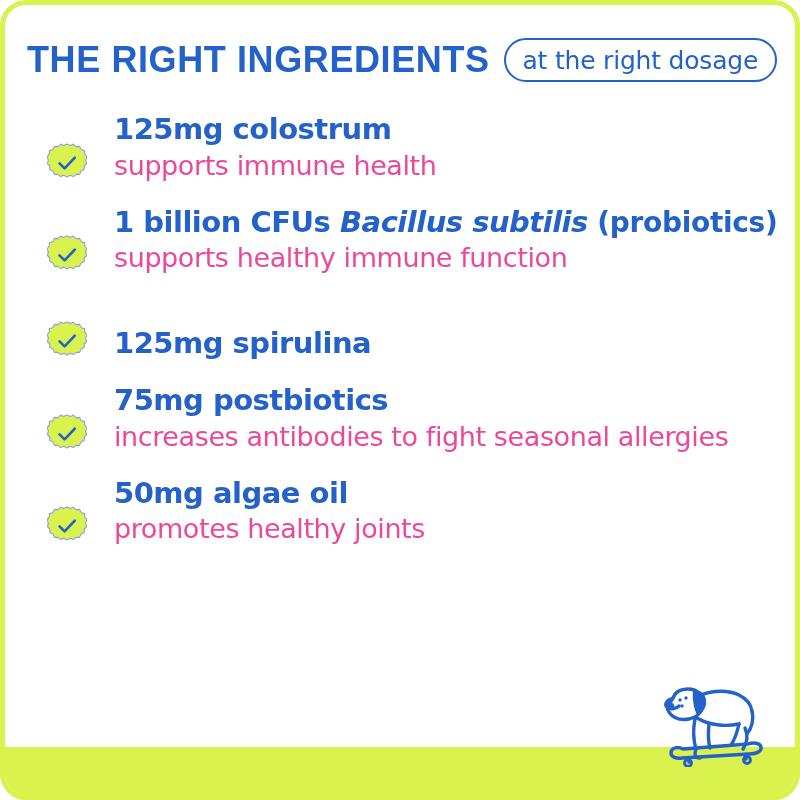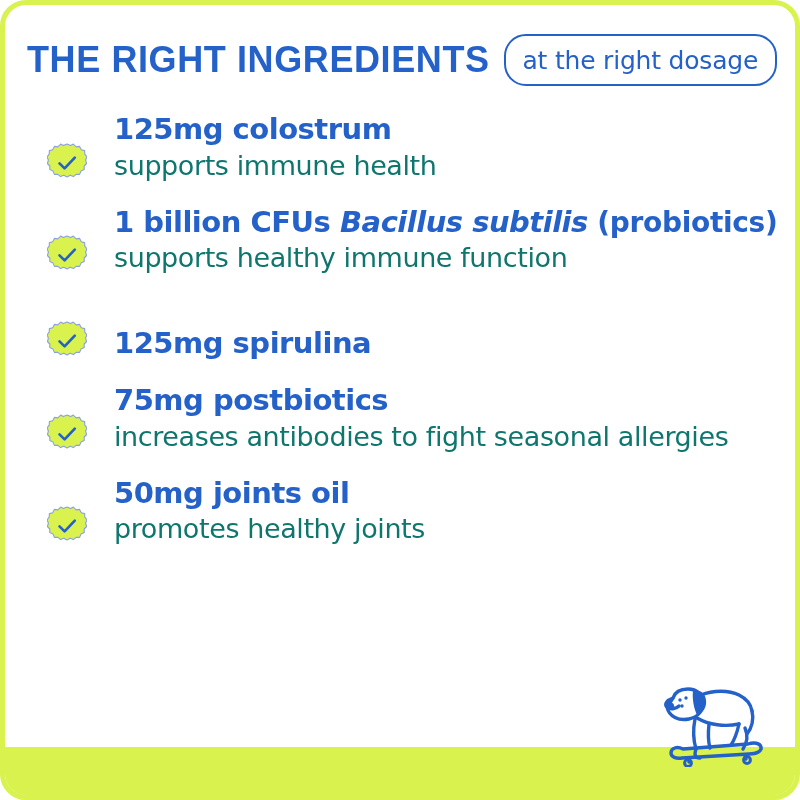--- a/index.html
+++ b/index.html
@@ -50,21 +50,21 @@
     font-family: "Liberation Sans", sans-serif;
     font-weight: bold;
     font-size: 36px;
     letter-spacing: 0.6px;
     color: #2461c8;
     white-space: nowrap;
     line-height: 1;
   }
   #header-pill {
     flex: 1 1 auto;
-    height: 52px;
+    height: 44px;
     border: 2px solid #2461c8;
     border-radius: 22px;
     display: flex;
     align-items: center;
     justify-content: center;
     box-sizing: border-box;
   }
   #header-pill-label {
     font-family: "DejaVu Sans", sans-serif;
     font-size: 25px;
@@ -116,21 +116,21 @@
     font-style: italic;
   }
   .row-title .paren {
     font-size: 28px;
     letter-spacing: -0.3px;
   }
   .row-sub {
     font-family: "DejaVu Sans", sans-serif;
     font-weight: normal;
     font-size: 27px;
-    color: #0f766e;
+    color: #ec4899;
     line-height: 1.26;
     letter-spacing: -0.4px;
     margin-top: 1px;
     max-width: 620px;
   }
 
   
   #dog {
     position: absolute;
     left: 648px;
@@ -218,21 +218,21 @@
     <div class="row">
       <span class="badge">
         <svg viewBox="0 0 40 40" width="40" height="40" aria-hidden="true">
           <g transform="translate(20,20)">
             <path d="M0,-19 L3.6,-17.4 L6.3,-18.9 L9.2,-16.1 L12.6,-16.6 L14.3,-13.3 L17.6,-12.4 L17.8,-8.9 L20,-6.2 L18.6,-3.0 L19.6,0.5 L17.2,3.0 L17.2,6.6 L14.0,8.1 L12.6,11.4 L9.1,11.3 L6.4,13.6 L3.2,12.3 L0,13.9 L-3.2,12.3 L-6.4,13.6 L-9.1,11.3 L-12.6,11.4 L-14.0,8.1 L-17.2,6.6 L-17.2,3.0 L-19.6,0.5 L-18.6,-3.0 L-20,-6.2 L-17.8,-8.9 L-17.6,-12.4 L-14.3,-13.3 L-12.6,-16.6 L-9.2,-16.1 L-6.3,-18.9 L-3.6,-17.4 Z" fill="#d9f24d" stroke="#8aa0e0" stroke-width="1.1" stroke-linejoin="round"></path>
           </g>
           <path d="M12.5 20.3 L17.6 25.4 L27.8 14.6" fill="none" stroke="#2461c8" stroke-width="2.6" stroke-linecap="round" stroke-linejoin="round"></path>
         </svg>
       </span>
       <div class="row-text">
-        <div class="row-title">50mg joints oil</div>
+        <div class="row-title">50mg algae oil</div>
         <div class="row-sub">promotes healthy joints</div>
       </div>
     </div>
 
   </div>
 
   <div id="dog">
     <svg viewBox="0 0 122 96" width="122" height="96" aria-hidden="true">
       <g fill="none" stroke="#2461c8" stroke-width="3.4" stroke-linecap="round" stroke-linejoin="round">
 

